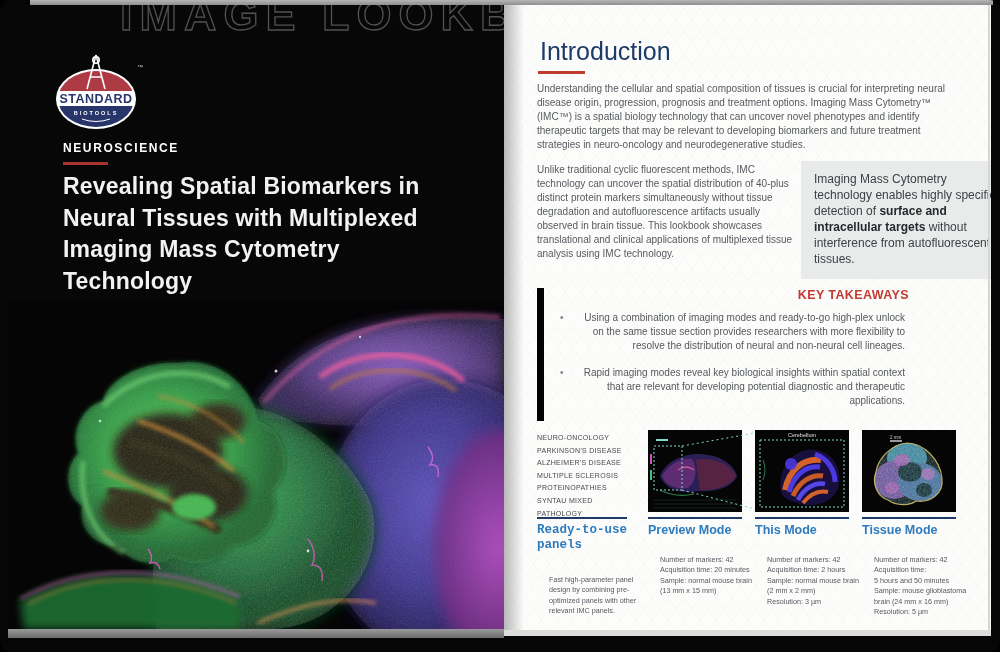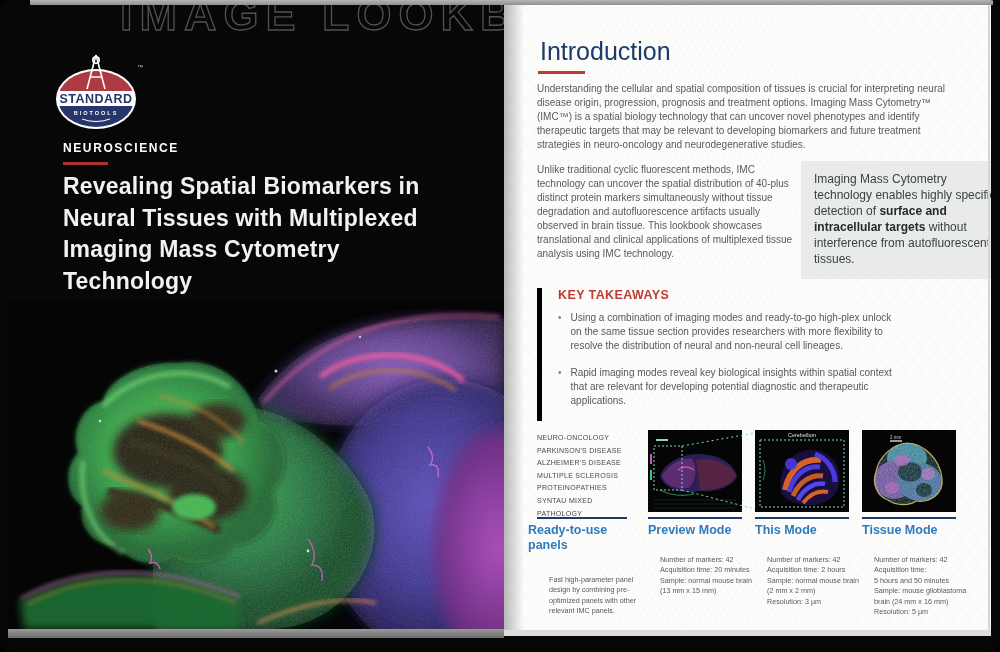--- a/index.html
+++ b/index.html
@@ -28,34 +28,34 @@
   .right-bottom-edge{position:absolute;left:0;bottom:0;width:100%;height:6px;background:#dcdcda;}
 
   .intro-heading{position:absolute;left:32px;top:28px;margin:4px;color:#1d3b69;font-size:25px;font-weight:400;}
   .intro-rule{position:absolute;left:34px;top:66px;width:47px;height:3px;background:#c13a2e;}
   .para{position:absolute;margin:0;color:#565a5f;font-size:10px;line-height:1.4;}
   .para1{left:33px;top:77px;width:428px;}
   .para2{left:33px;top:158px;width:256px;}
   .callout{position:absolute;left:297px;top:156px;width:217px;background:#e9ebeb;padding:11px 13px;color:#3c4145;font-size:12px;line-height:1.33;}
   .callout strong{color:#26292c;}
 
-  .takeaways{position:absolute;left:33px;top:283px;width:372px;border-left:5px solid #000000;padding-left:16px;}
+  .takeaways{position:absolute;left:33px;top:283px;width:372px;border-left:7px solid #000000;padding-left:16px;text-align:right;}
   .takeaways h3{margin:0 0 9px 0;color:#c23b33;font-size:12.5px;font-weight:700;letter-spacing:.4px;}
   .takeaways ul{margin:0;padding:0;list-style:none;}
   .takeaways li{display:flex;gap:9px;margin-bottom:13px;color:#55595e;font-size:10px;line-height:1.4;width:345px;}
   .takeaways .dot{color:#7a7e82;flex:0 0 auto;}
 
   .diseases{position:absolute;left:33px;top:427px;width:98px;color:#46494d;font-size:7px;letter-spacing:.3px;line-height:1.8;font-weight:500;}
   .col-rule{position:absolute;top:512px;height:2px;background:#1e3a68;}
   .rule-1{left:33px;width:90px;}
   .rule-2{left:144px;width:94px;}
   .rule-3{left:251px;width:94px;}
   .rule-4{left:358px;width:94px;}
   .col-heading{position:absolute;top:518px;margin:0;color:#2e7bbd;font-size:12.5px;font-weight:700;line-height:1.18;}
-  .h-1{left:24px;width:90px;}
+  .h-1{left:33px;width:90px;font-family:Liberation Mono, monospace;}
   .h-2{left:144px;}
   .h-3{left:251px;}
   .h-4{left:358px;}
   .col-desc{position:absolute;margin:12px;color:#55595e;font-size:7.2px;line-height:1.45;}
   .d-1{left:33px;top:558px;width:92px;}
   .d-2{left:144px;top:538px;width:94px;}
   .d-3{left:251px;top:538px;width:94px;}
   .d-4{left:358px;top:538px;width:96px;}
   .spec-line{display:block;}
 

